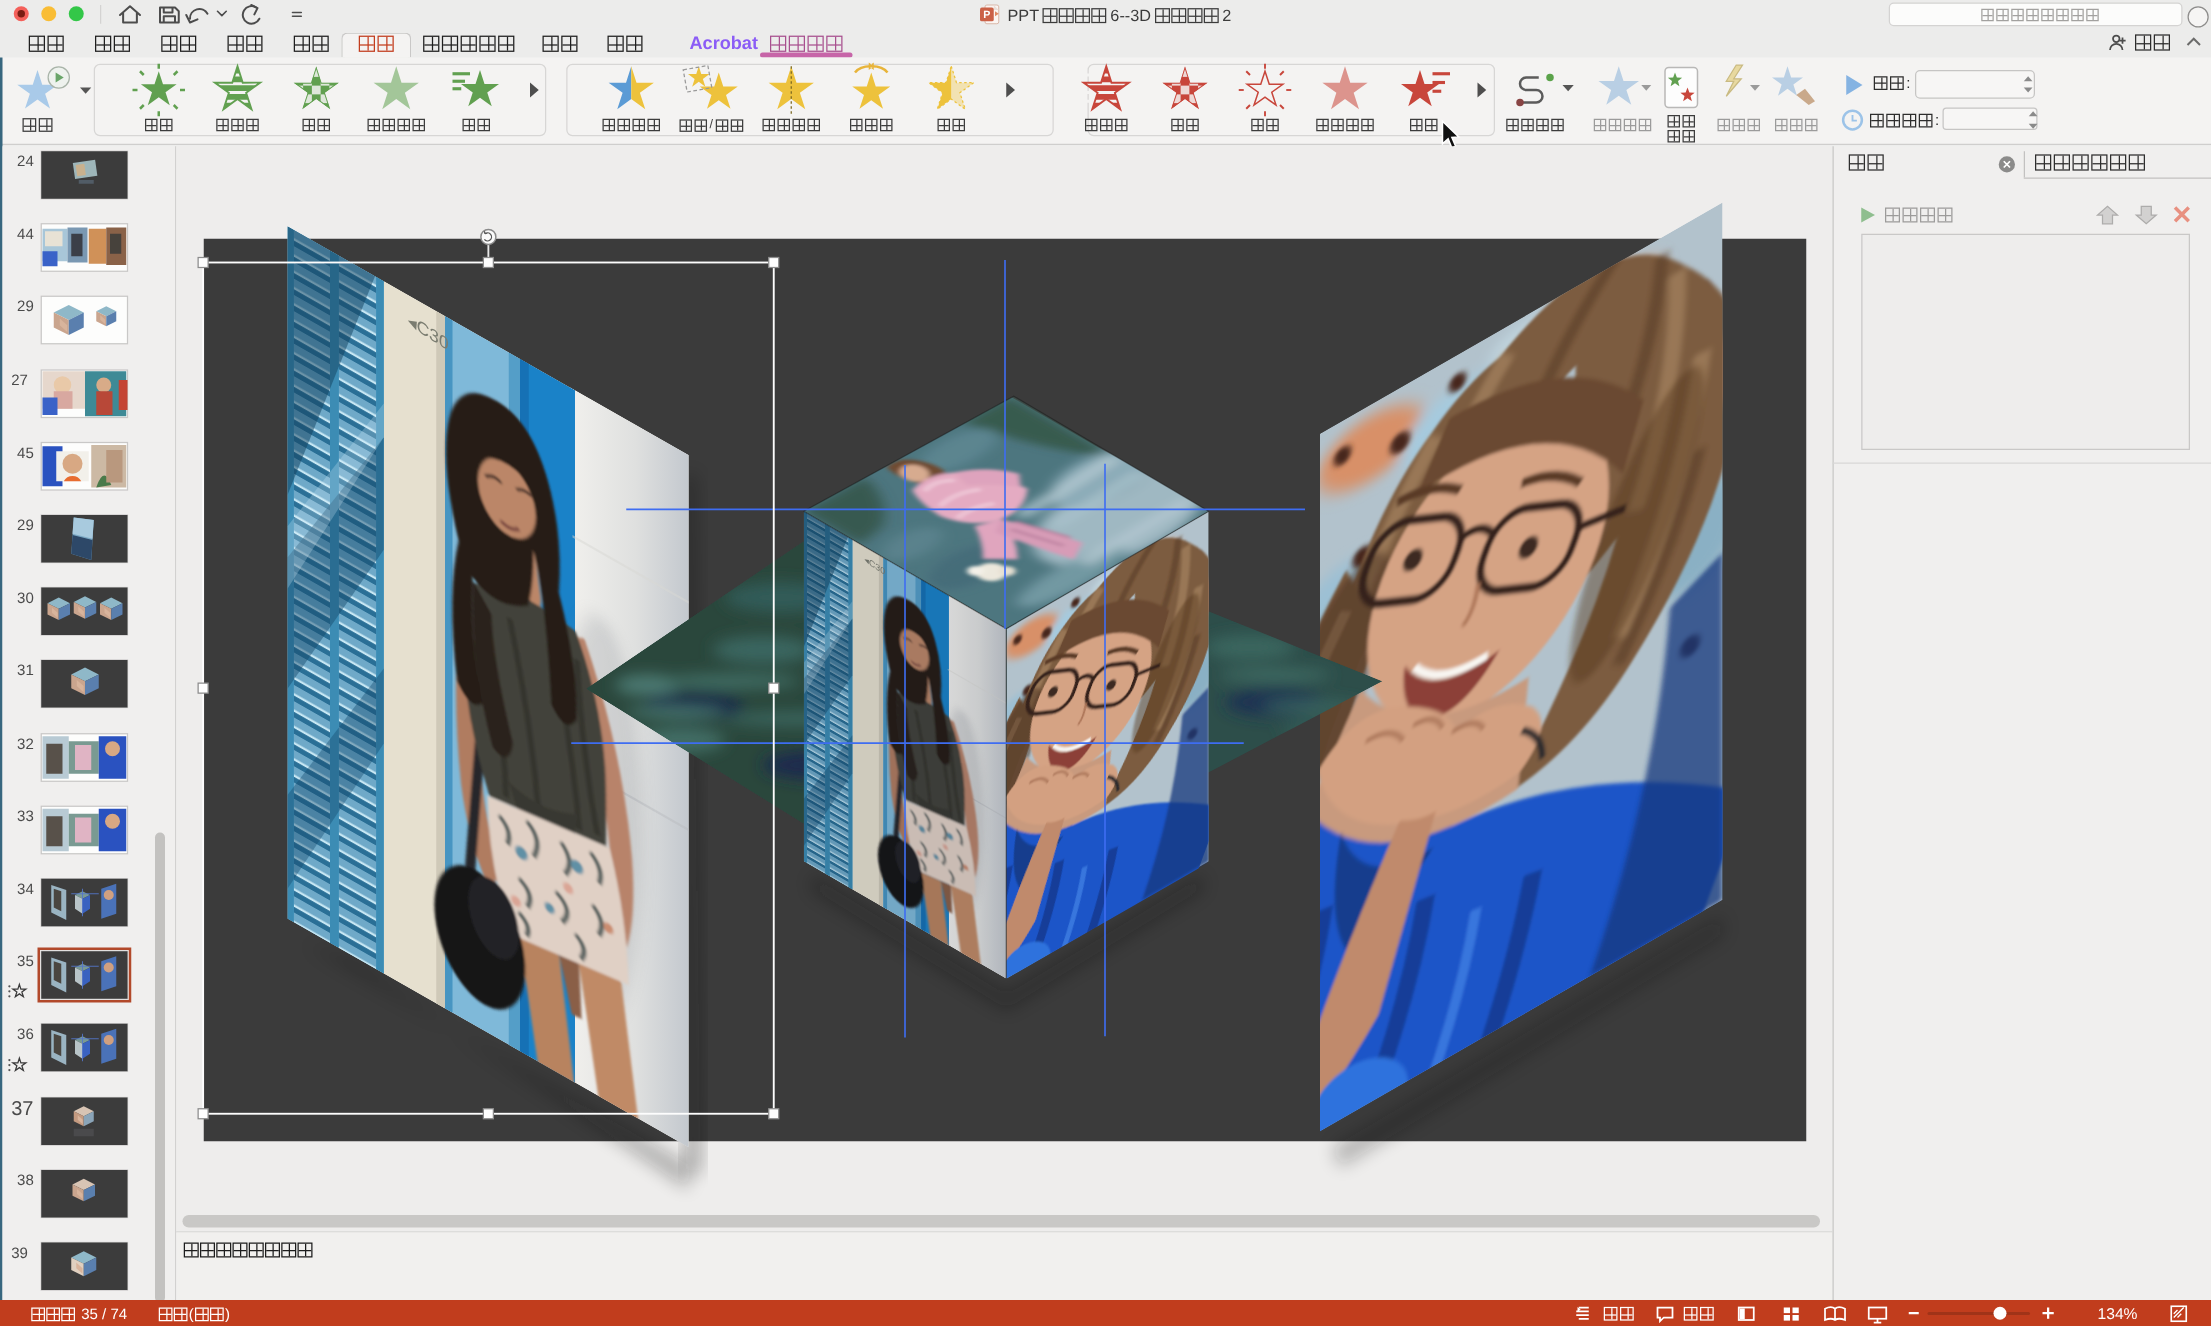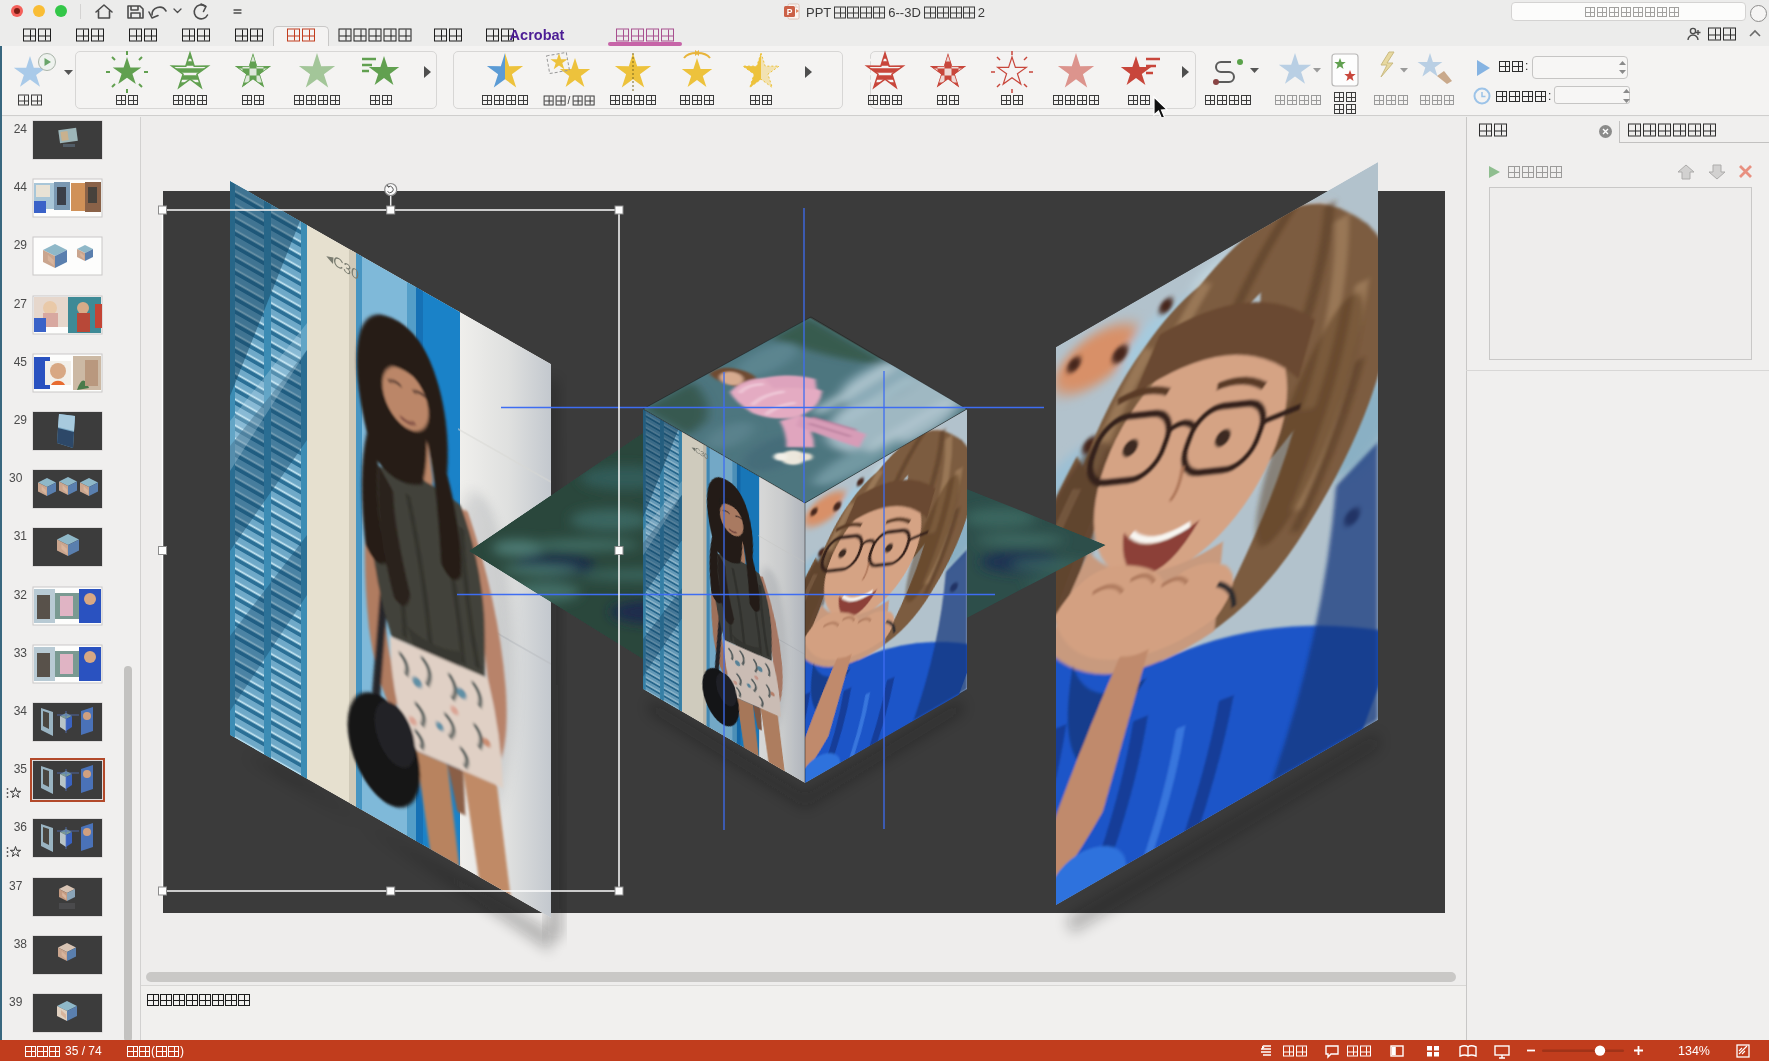--- a/index.html
+++ b/index.html
@@ -98,21 +98,21 @@
       <i style="width:13px;height:13px;"></i>
     </div>
 <div class="lb" style="left:448px;top:35px;color:#1f1f1f;">
       <i style="width:13px;height:13px;"></i>
       <i style="width:13px;height:13px;"></i>
     </div>
 <div class="lb" style="left:500px;top:35px;color:#1f1f1f;">
       <i style="width:13px;height:13px;"></i>
       <i style="width:13px;height:13px;"></i>
     </div>
-<div class="lb" style="left:537px;top:35px;color:#4c1d95;font-size:14.5px;font-weight:bold">Acrobat</div>
+<div class="lb" style="left:579px;top:35px;color:#8b5cf6;font-size:14.5px;font-weight:bold">Acrobat</div>
 <div class="lb" style="left:645px;top:35px;color:#a8508f;">
       <i style="width:13px;height:13px;"></i>
       <i style="width:13px;height:13px;"></i>
       <i style="width:13px;height:13px;"></i>
       <i style="width:13px;height:13px;"></i>
     </div>
 <div class="abs" style="left:608px;top:42px;width:74px;height:4px;background:#c765a8;border-radius:2px"></div>
 <svg class="abs" style="left:1686px;top:26px" width="16" height="16" viewBox="0 0 16 16">
 <circle cx="7" cy="5" r="2.6" fill="none" stroke="#4c4c4c" stroke-width="1.4"></circle>
 <path d="M2 14 a5 5 0 0 1 10 0" fill="none" stroke="#4c4c4c" stroke-width="1.4"></path>
@@ -434,21 +434,21 @@
       <rect x="0" y="0" width="69" height="38" fill="#fdfdfc" stroke="#c9c8c7" stroke-width="1"></rect>
       <polygon points="22,7 34,13.0 22,19 10,13.0" fill="#8fb8c8"></polygon>
       <polygon points="10,13.0 22,19 22,31 10,25.0" fill="#caa58e"></polygon>
       <polygon points="34,13.0 22,19 22,31 34,25.0" fill="#5a7fae"></polygon>
       <polygon points="14.8,17.8 20.8,23.2 20.8,28.6 14.8,23.2" fill="#d8b49c"></polygon>
       <polygon points="52,8 60,12.0 52,16 44,12.0" fill="#8fb8c8"></polygon>
       <polygon points="44,12.0 52,16 52,24 44,20.0" fill="#caa58e"></polygon>
       <polygon points="60,12.0 52,16 52,24 60,20.0" fill="#5a7fae"></polygon>
       <polygon points="47.2,15.2 51.2,18.8 51.2,22.4 47.2,18.8" fill="#d8b49c"></polygon>
     </svg>
-<div class="abs" style="left:9px;top:297px;width:18px;text-align:right;font-size:12px;color:#4a4a4a">27</div>
+<div class="abs" style="left:9px;top:297px;width:18px;text-align:left;font-size:12px;color:#4a4a4a">27</div>
     <svg class="abs" style="left:33px;top:296px" width="69" height="38" viewBox="0 0 69 38">
       <rect x="0" y="0" width="69" height="38" fill="#fdfdfc" stroke="#c9c8c7" stroke-width="1"></rect>
       <rect x="1" y="1" width="34" height="30" fill="#e6d7cc"></rect>
       <circle cx="17" cy="12" r="7" fill="#e9c9a8"></circle>
       <rect x="10" y="17" width="15" height="14" fill="#d8a8a0"></rect>
       <rect x="1" y="22" width="12" height="14" fill="#3a62c8"></rect>
       <rect x="35" y="1" width="33" height="36" fill="#3e8a96"></rect>
       <circle cx="50" cy="12" r="6" fill="#d8ab88"></circle>
       <rect x="44" y="17" width="13" height="19" fill="#b84838"></rect>
       <rect x="62" y="8" width="7" height="24" fill="#c44434"></rect>
@@ -465,21 +465,21 @@
       <rect x="52" y="6" width="13" height="26" fill="#b9987e"></rect>
     </svg>
 <div class="abs" style="left:9px;top:413px;width:18px;text-align:right;font-size:12px;color:#4a4a4a">29</div>
     <svg class="abs" style="left:33px;top:412px" width="69" height="38" viewBox="0 0 69 38">
       <rect x="0" y="0" width="69" height="38" fill="#fdfdfc" stroke="#c9c8c7" stroke-width="1"></rect>
       <rect x="0" y="0" width="69" height="38" fill="#3c3c3c"></rect>
       <path d="M26 2 L42 4 L40 36 L24 31 Z" fill="#7aa8c4"></path>
       <path d="M26 2 L42 4 L41 19 L25 15 Z" fill="#a8cade"></path>
       <path d="M25 16 L41 20 L40 36 L24 31 Z" fill="#2d4868"></path>
     </svg>
-<div class="abs" style="left:9px;top:471px;width:18px;font-size:12px;color:#4a4a4a">30</div>
+<div class="abs" style="left:9px;top:471px;width:18px;text-align:right;font-size:12px;color:#4a4a4a">30</div>
     <svg class="abs" style="left:33px;top:470px" width="69" height="38" viewBox="0 0 69 38">
       <rect x="0" y="0" width="69" height="38" fill="#fdfdfc" stroke="#c9c8c7" stroke-width="1"></rect>
       <rect x="0" y="0" width="69" height="38" fill="#3c3c3c"></rect>
       <polygon points="14,8 23,12.5 14,17 5,12.5" fill="#8fb8c8"></polygon>
       <polygon points="5,12.5 14,17 14,26 5,21.5" fill="#caa58e"></polygon>
       <polygon points="23,12.5 14,17 14,26 23,21.5" fill="#5a7fae"></polygon>
       <polygon points="8.600000000000001,16.1 13.1,20.15 13.1,24.2 8.600000000000001,20.15" fill="#d8b49c"></polygon>
       <polygon points="35,7 44,11.5 35,16 26,11.5" fill="#8fb8c8"></polygon>
       <polygon points="26,11.5 35,16 35,25 26,20.5" fill="#caa58e"></polygon>
       <polygon points="44,11.5 35,16 35,25 44,20.5" fill="#5a7fae"></polygon>
@@ -554,21 +554,21 @@
       <polygon points="8,5 20,9 20,33 8,27" fill="#9ab4c2"></polygon>
       <polygon points="10,8 16,10 16,26 10,23" fill="#4a4640"></polygon>
       <polygon points="27,13 33,10 39,13 33,16" fill="#7a9a94"></polygon>
       <polygon points="27,13 33,16 33,28 27,24" fill="#b8c4c8"></polygon>
       <polygon points="33,16 39,13 39,24 33,28" fill="#3a62c0"></polygon>
       <polygon points="48,8 60,4 60,28 48,32" fill="#4a72b8"></polygon>
       <circle cx="54" cy="13" r="4" fill="#d0a080"></circle>
       <line x1="24" y1="12" x2="46" y2="12" stroke="#5577cc" stroke-width="0.7"></line>
       <line x1="33" y1="8" x2="33" y2="30" stroke="#5577cc" stroke-width="0.7"></line>
     </svg>
-<div class="abs" style="left:9px;top:879px;width:18px;text-align:left;font-size:12px;color:#4a4a4a">37</div>
+<div class="abs" style="left:9px;top:879px;width:18px;text-align:left;font-size:16px;color:#4a4a4a">37</div>
     <svg class="abs" style="left:33px;top:878px" width="69" height="38" viewBox="0 0 69 38">
       <rect x="0" y="0" width="69" height="38" fill="#fdfdfc" stroke="#c9c8c7" stroke-width="1"></rect>
       <rect x="0" y="0" width="69" height="38" fill="#3c3c3c"></rect>
       <polygon points="34,7 42,11.0 34,15 26,11.0" fill="#d8c4b4"></polygon>
       <polygon points="26,11.0 34,15 34,23 26,19.0" fill="#c49a80"></polygon>
       <polygon points="42,11.0 34,15 34,23 42,19.0" fill="#8aa4b8"></polygon>
       <polygon points="29.2,14.2 33.2,17.8 33.2,21.4 29.2,17.8" fill="#d8b49c"></polygon>
       <rect x="26" y="25" width="16" height="6" fill="#4a4a4c"></rect>
     </svg>
 <div class="abs" style="left:9px;top:937px;width:18px;text-align:right;font-size:12px;color:#4a4a4a">38</div>

